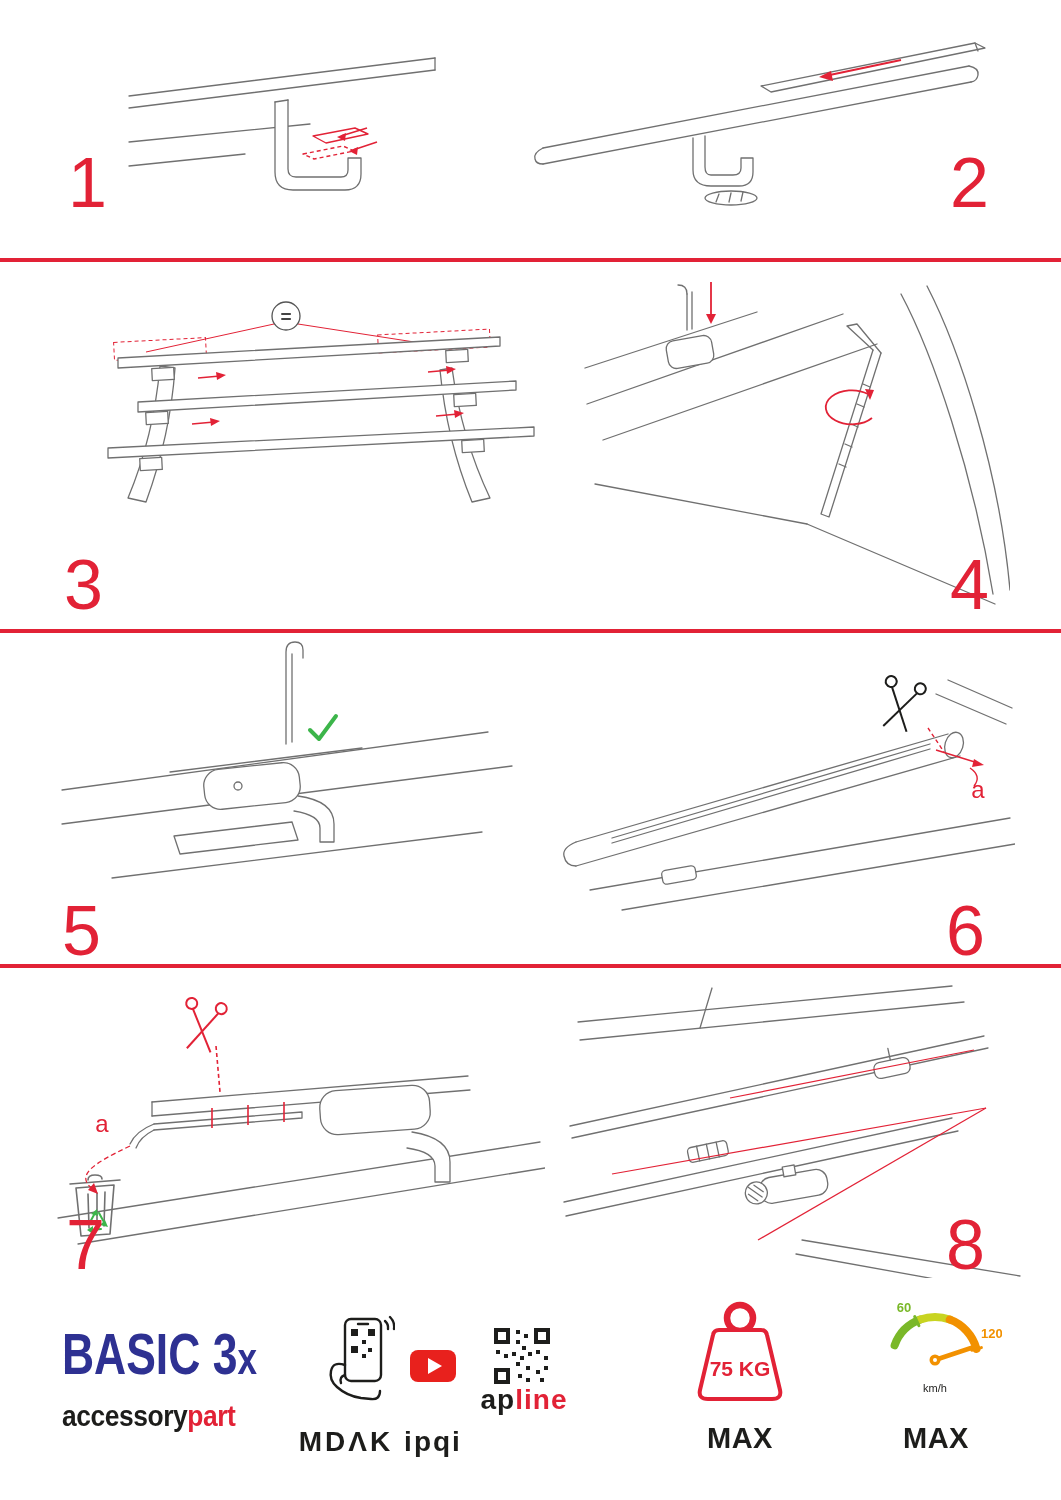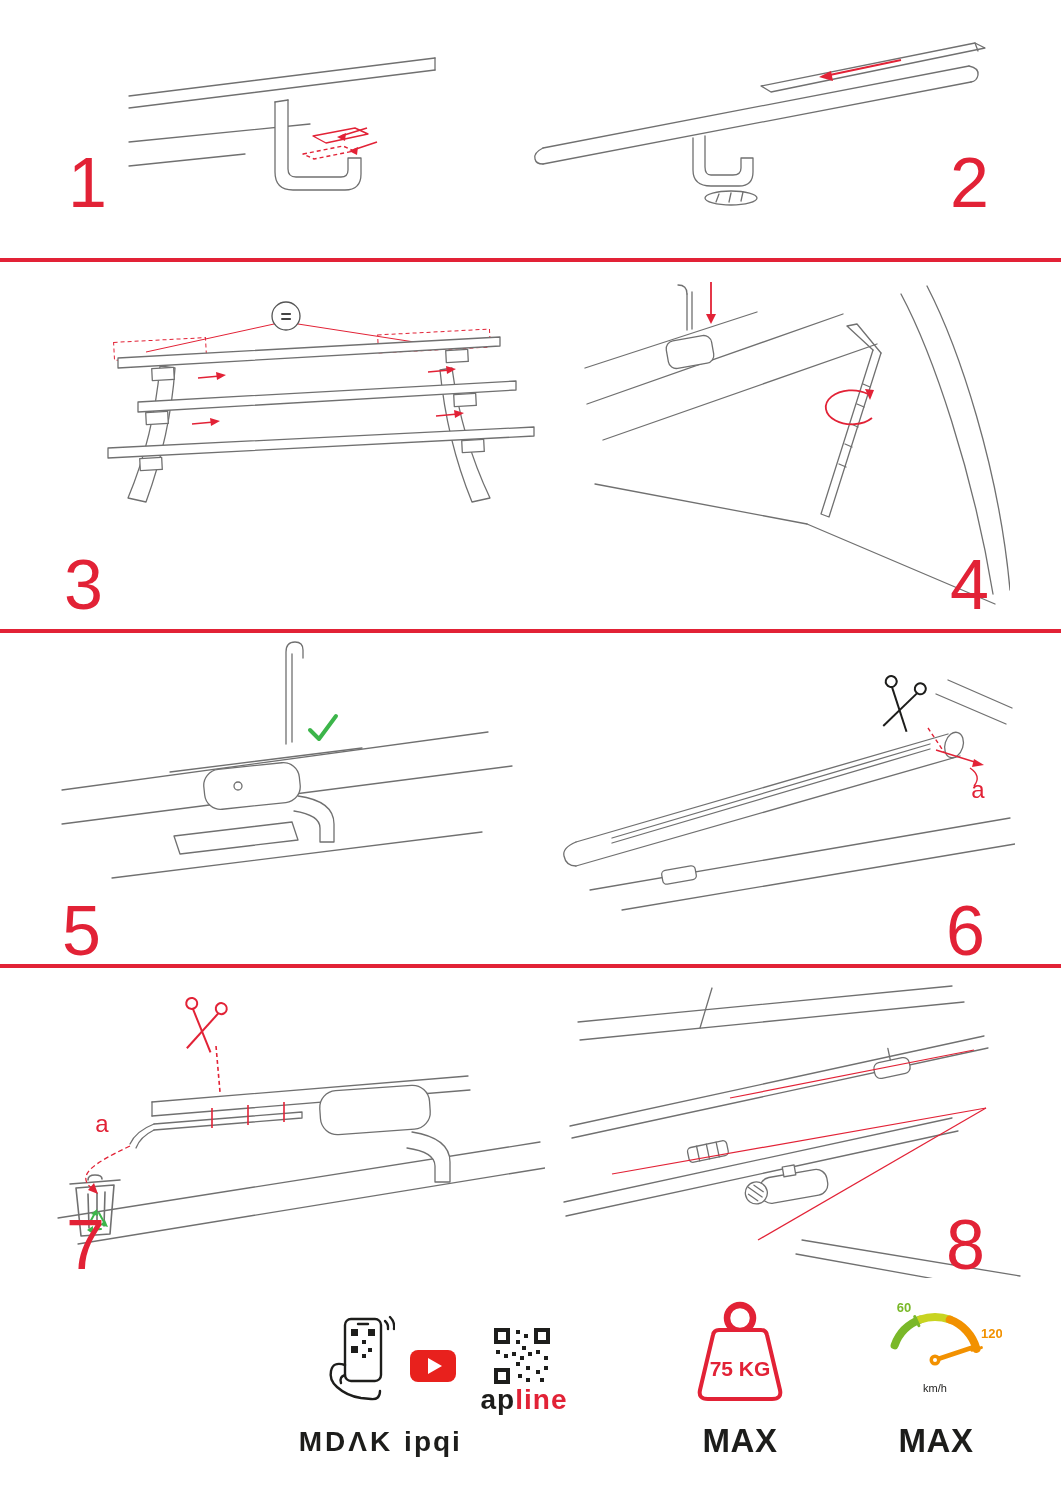--- a/index.html
+++ b/index.html
@@ -16,21 +16,21 @@
   .label-row { position:absolute; text-align:center; }
   .brand-block { position:absolute; }
   .brand-title { font-size:57px; font-weight:700; color:#2e3192; line-height:1;
     transform:scaleX(0.78); transform-origin:left bottom; white-space:nowrap; }
   .brand-title .brand-x { font-size:45px; }
   .brand-sub { margin-top:16px; font-size:30px; font-weight:700; color:#1d1d1b;
     transform:scaleX(0.88); transform-origin:left top; letter-spacing:-0.5px; white-space:nowrap; }
   .red { color:#e22236; }
   .partner-label { font-size:28px; font-weight:700; color:#1d1d1b; letter-spacing:3px; }
   .partner-label.thin { font-weight:700; letter-spacing:2px; }
-  .max-label { font-size:33px; font-weight:600; color:#1d1d1b; letter-spacing:0.5px; }
+  .max-label { font-size:29px; font-weight:600; color:#1d1d1b; letter-spacing:0.5px; }
   svg text { font-family:"Liberation Sans", sans-serif; }
 </style>
 </head>
 <body>
 
 <div class="sheet">
 
   <svg class="art" style="left:115px; top:42px;" width="330" height="195" viewBox="0 0 330 195">
     <g stroke="#707070" stroke-width="1.3" fill="none" stroke-linecap="round" stroke-linejoin="round">
       <path d="M14,54 L320,16"></path>
@@ -269,20 +269,28 @@
       </g>
     </g>
     <g stroke="#e22236" stroke-width="1.2" fill="none">
       <path d="M62,198 L436,132"></path>
       <path d="M208,264 L436,132"></path>
       <path d="M180,122 L424,74"></path>
     </g>
   </svg>
   <div class="step-num" style="left:946px; top:1210px;">8</div>
 
+  <div class="brand-block" style="left:62px; top:1326px;">
+    <div class="brand-title">
+      <span>BASIC 3</span><span class="brand-x">x</span>
+    </div>
+    <div class="brand-sub">
+      <span>accessory</span><span class="red">part</span>
+    </div>
+  </div>
 
   <svg class="art" style="left:315px; top:1315px;" width="80" height="95" viewBox="0 0 80 95">
     <g stroke="#1d1d1b" stroke-width="2.4" fill="none" stroke-linecap="round" stroke-linejoin="round">
       <rect x="30" y="4" width="36" height="62" rx="6" fill="#fff"></rect>
       <line x1="43" y1="9" x2="53" y2="9"></line>
       <path d="M70,6 a9,9 0 0 1 3,8"></path>
       <path d="M75,2 a14,14 0 0 1 4,12"></path>
       <path d="M30,50 q-12,-4 -14,6 q-2,9 6,16 q10,9 24,11 l10,1 q9,1 9,-8"></path>
       <path d="M30,60 q-6,2 -4,8"></path>
     </g>

